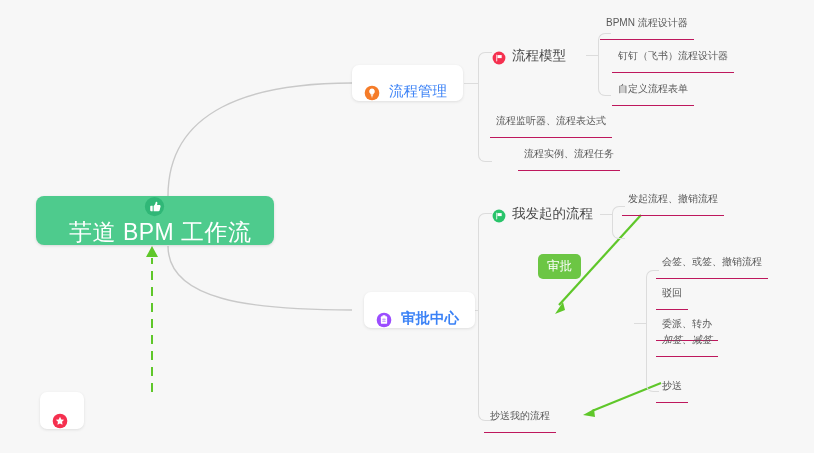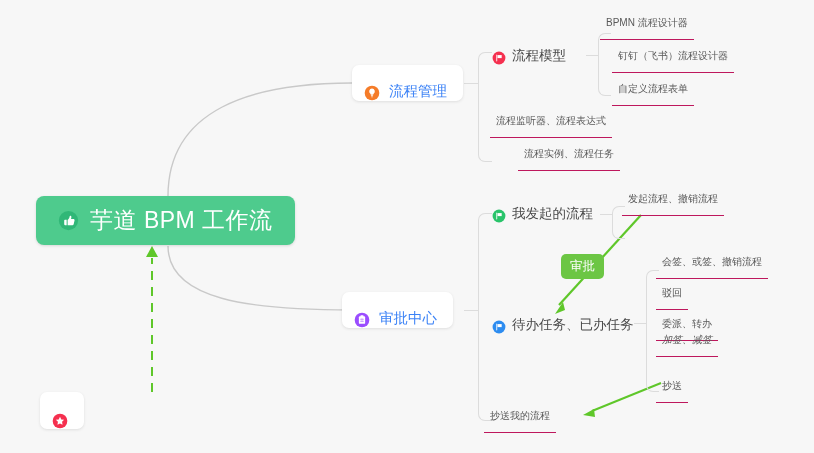--- a/index.html
+++ b/index.html
@@ -14,21 +14,21 @@
   svg.wires{position:absolute;left:0;top:0;width:814px;height:453px;pointer-events:none;}
 
   
   .node{position:absolute;display:flex;align-items:center;white-space:nowrap;}
 
   
   .root{
     background:#4ecb8d;border-radius:8px;
     padding:0 22px;height:49px;
     box-shadow:0 1px 3px rgba(0,0,0,.13);
-    color:#ffffff;font-size:23px;letter-spacing:.5px;
+    color:#ffffff;font-size:23px;letter-spacing:.5px;flex-direction:column;
   }
   .root .label{margin-left:11px;}
 
   
   .card{
     background:#ffffff;border-radius:7px;
     height:36px;padding:0 16px 0 12px;
     box-shadow:0 1px 3px rgba(0,0,0,.10);
     color:#3b82f6;font-size:14.5px;align-items:flex-end;
   }
@@ -167,21 +167,21 @@
     <span>自定义流程表单</span>
   </div>
 
   <div class="node leaf" style="left:490px;top:110px;">
     <span>流程监听器、流程表达式</span>
   </div>
   <div class="node leaf" style="left:490px;top:143px;margin-left:28px;">
     <span>流程实例、流程任务</span>
   </div>
 
-  <div class="node card" style="left:342px;top:292px;">
+  <div class="node card" style="left:364px;top:292px;font-weight:bold;">
     <span class="ico">
       <svg viewBox="0 0 24 24" width="16" height="16">
         <circle cx="12" cy="12" r="11" fill="#9b4dff"></circle>
         <rect x="7.3" y="6.4" width="9.4" height="11.4" rx="1.4" fill="#fff"></rect>
         <rect x="9.6" y="4.9" width="4.8" height="2.6" rx="1.1" fill="#fff"></rect>
         <rect x="9.4" y="10.1" width="5.2" height="1.2" rx=".6" fill="#9b4dff"></rect>
         <rect x="9.4" y="13.1" width="5.2" height="1.2" rx=".6" fill="#9b4dff"></rect>
       </svg>
     </span>
     <span class="label">审批中心</span>
@@ -195,34 +195,24 @@
         <path d="M9.4 7h7.2v5.2H9.4z" fill="#fff"></path>
       </svg>
     </span>
     <span class="label">我发起的流程</span>
   </div>
 
   <div class="node leaf" style="left:622px;top:188px;">
     <span>发起流程、撤销流程</span>
   </div>
 
-  <div class="node tag" style="left:561px;top:254px;align-items:center;">
+  <div class="node tag" style="left:538px;top:254px;align-items:center;">
     <span>审批</span>
   </div>
 
-  <div class="node iconleaf" style="left:492px;top:311px;">
-    <span class="ico sm">
-      <svg viewBox="0 0 24 24" width="14" height="14">
-        <circle cx="12" cy="12" r="11" fill="#2d8cf0"></circle>
-        <rect x="7.4" y="6.2" width="1.5" height="11.6" rx=".7" fill="#fff"></rect>
-        <path d="M9.4 7h7.2v5.2H9.4z" fill="#fff"></path>
-      </svg>
-    </span>
-    <span class="label">待办任务、已办任务</span>
-  </div>
 
   <div class="node leaf" style="left:656px;top:251px;">
     <span>会签、或签、撤销流程</span>
   </div>
   <div class="node leaf" style="left:656px;top:282px;">
     <span>驳回</span>
   </div>
   <div class="node leaf" style="left:656px;top:313px;">
     <span>委派、转办</span>
   </div>

